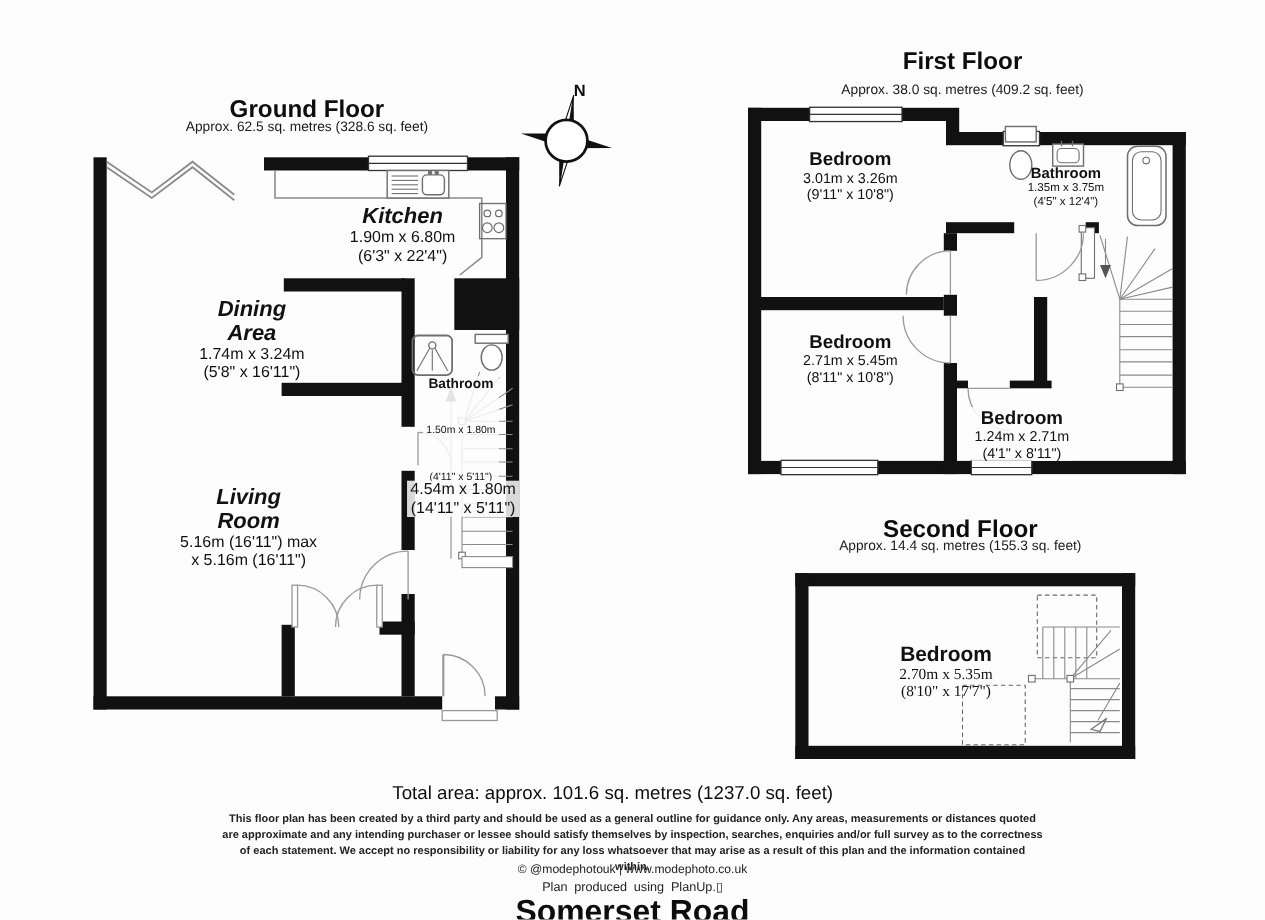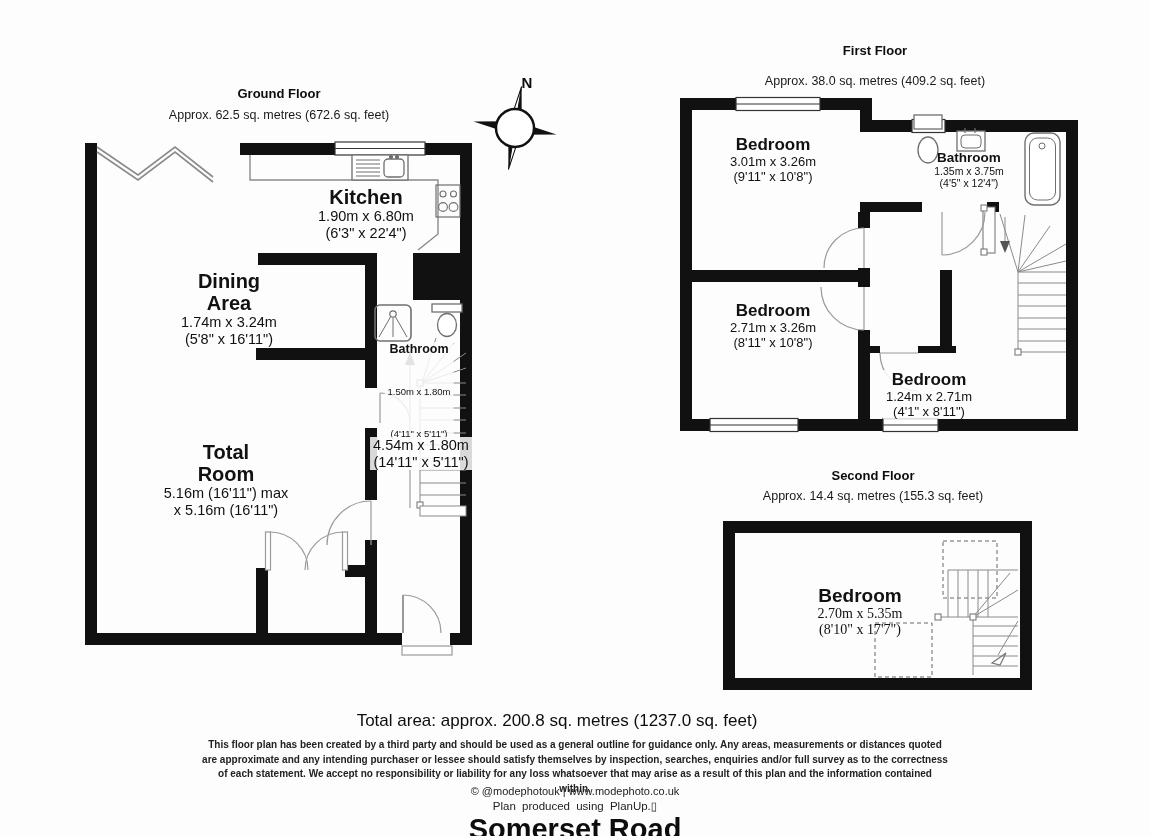--- a/index.html
+++ b/index.html
@@ -2,28 +2,28 @@
 <html><head>
 <meta charset="utf-8">
 <style>
   html,body{margin:0;padding:0;}
   body{width:1150px;height:836px;position:relative;background:#fdfdfd;
        font-family:"Liberation Sans", sans-serif;color:#111;overflow:hidden;}
   .abs{position:absolute;}
   svg{position:absolute;overflow:visible;}
   
   .ftitle{position:absolute;transform:translateX(-50%);text-align:center;white-space:nowrap;
-          font-weight:bold;font-size:13px;color:#0d0d0d;}
+          font-weight:bold;font-size:22px;color:#0d0d0d;}
   .farea{position:absolute;transform:translateX(-50%);text-align:center;white-space:nowrap;
          font-size:12.5px;color:#1a1a1a;}
   
   .lbl{position:absolute;transform:translateX(-50%);text-align:center;white-space:nowrap;z-index:5;}
   .lbl span{display:block;}
   .rn{font-weight:bold;}
-  .big .rn{font-size:20px;line-height:22px;}
+  .big .rn{font-size:20px;line-height:22px;font-style:italic;}
   .big .rd{font-size:14.5px;line-height:16.5px;}
   .mid .rn{font-size:17px;line-height:19px;}
   .mid .rd{font-size:13px;line-height:15px;text-align:center;}
   .sml .rn{font-size:12.5px;line-height:14px;}
   .sml .rd{font-size:9.5px;line-height:10.5px;margin-top:31px;}
   .sm13 .rn{font-size:13.5px;line-height:15px;}
   .sm13 .rd{font-size:10.5px;line-height:12px;}
   .sf .rn{font-size:19px;line-height:21px;}
   .sf .rd{font-size:14px;line-height:16px;font-family:Liberation Serif, serif;}
   .haloed{background:rgba(253,253,253,.85);padding:0 3px;}
@@ -38,21 +38,21 @@
            font-size:11.5px;color:#222;white-space:nowrap;word-spacing:3px;}
   .address{position:absolute;left:575px;top:813px;transform:translateX(-50%);
            font-size:29px;font-weight:bold;color:#0d0d0d;white-space:nowrap;}
   .compass-n{position:absolute;left:527px;top:74px;transform:translateX(-50%);
              font-weight:bold;font-size:15px;color:#0d0d0d;}
 </style>
 </head>
 <body>
 
 <div class="ftitle" style="left:279px;top:86px">Ground Floor</div>
-<div class="farea" style="left:279px;top:108px">Approx. 62.5 sq. metres (672.6 sq. feet)</div>
+<div class="farea" style="left:279px;top:108px">Approx. 62.5 sq. metres (328.6 sq. feet)</div>
 
 <div class="ftitle" style="left:875px;top:43px">First Floor</div>
 <div class="farea" style="left:875px;top:74px">Approx. 38.0 sq. metres (409.2 sq. feet)</div>
 
 <div class="ftitle" style="left:873px;top:468px">Second Floor</div>
 <div class="farea" style="left:873px;top:489px">Approx. 14.4 sq. metres (155.3 sq. feet)</div>
 
 <div class="compass-n">N</div>
 <svg class="abs" style="left:470px;top:83px" width="100" height="100" viewBox="0 0 100 100">
   <g transform="rotate(9 45 45)">
@@ -319,21 +319,21 @@
   <span class="rn">Area</span>
   <span class="rd">1.74m x 3.24m</span>
   <span class="rd">(5'8" x 16'11")</span>
 </div>
 <div class="lbl sml haloed" style="left:419px;top:342px">
   <span class="rn">Bathroom</span>
   <span class="rd">1.50m x 1.80m</span>
   <span class="rd">(4'11" x 5'11")</span>
 </div>
 <div class="lbl big" style="left:226px;top:441px">
-  <span class="rn">Total</span>
+  <span class="rn">Living</span>
   <span class="rn">Room</span>
   <span class="rd">5.16m (16'11") max</span>
   <span class="rd">x 5.16m (16'11")</span>
 </div>
 <div class="lbl big haloed" style="left:421px;top:437px">
   <span class="rd">4.54m x 1.80m</span>
   <span class="rd">(14'11" x 5'11")</span>
 </div>
 
 <div class="lbl mid" style="left:773px;top:135px">
@@ -341,32 +341,32 @@
   <span class="rd">3.01m x 3.26m</span>
   <span class="rd">(9'11" x 10'8")</span>
 </div>
 <div class="lbl sm13" style="left:969px;top:150px">
   <span class="rn">Bathroom</span>
   <span class="rd">1.35m x 3.75m</span>
   <span class="rd">(4'5" x 12'4")</span>
 </div>
 <div class="lbl mid" style="left:773px;top:301px">
   <span class="rn">Bedroom</span>
-  <span class="rd">2.71m x 3.26m</span>
+  <span class="rd">2.71m x 5.45m</span>
   <span class="rd">(8'11" x 10'8")</span>
 </div>
 <div class="lbl mid haloed" style="left:929px;top:370px">
   <span class="rn">Bedroom</span>
   <span class="rd">1.24m x 2.71m</span>
   <span class="rd">(4'1" x 8'11")</span>
 </div>
 
 <div class="lbl sf" style="left:860px;top:585px">
   <span class="rn">Bedroom</span>
   <span class="rd">2.70m x 5.35m</span>
   <span class="rd">(8'10" x 17'7")</span>
 </div>
 
-<div class="total">Total area: approx. 200.8 sq. metres (1237.0 sq. feet)</div>
+<div class="total">Total area: approx. 101.6 sq. metres (1237.0 sq. feet)</div>
 <div class="disclaimer">This floor plan has been created by a third party and should be used as a general outline for guidance only. Any areas, measurements or distances quoted are approximate and any intending purchaser or lessee should satisfy themselves by inspection, searches, enquiries and/or full survey as to the correctness of each statement. We accept no responsibility or liability for any loss whatsoever that may arise as a result of this plan and the information contained within.</div>
 <div class="credit1">© @modephotouk | www.modephoto.co.uk</div>
 <div class="credit2">Plan produced using PlanUp.▯</div>
 <div class="address">Somerset Road</div>
 
 </body></html>

